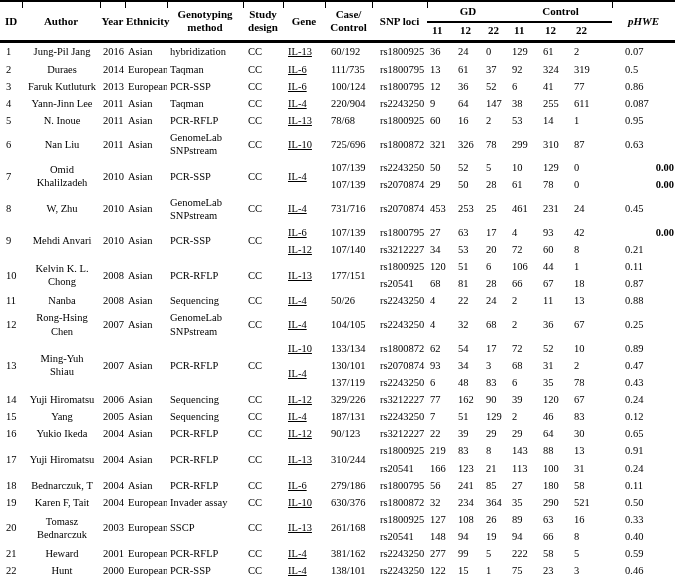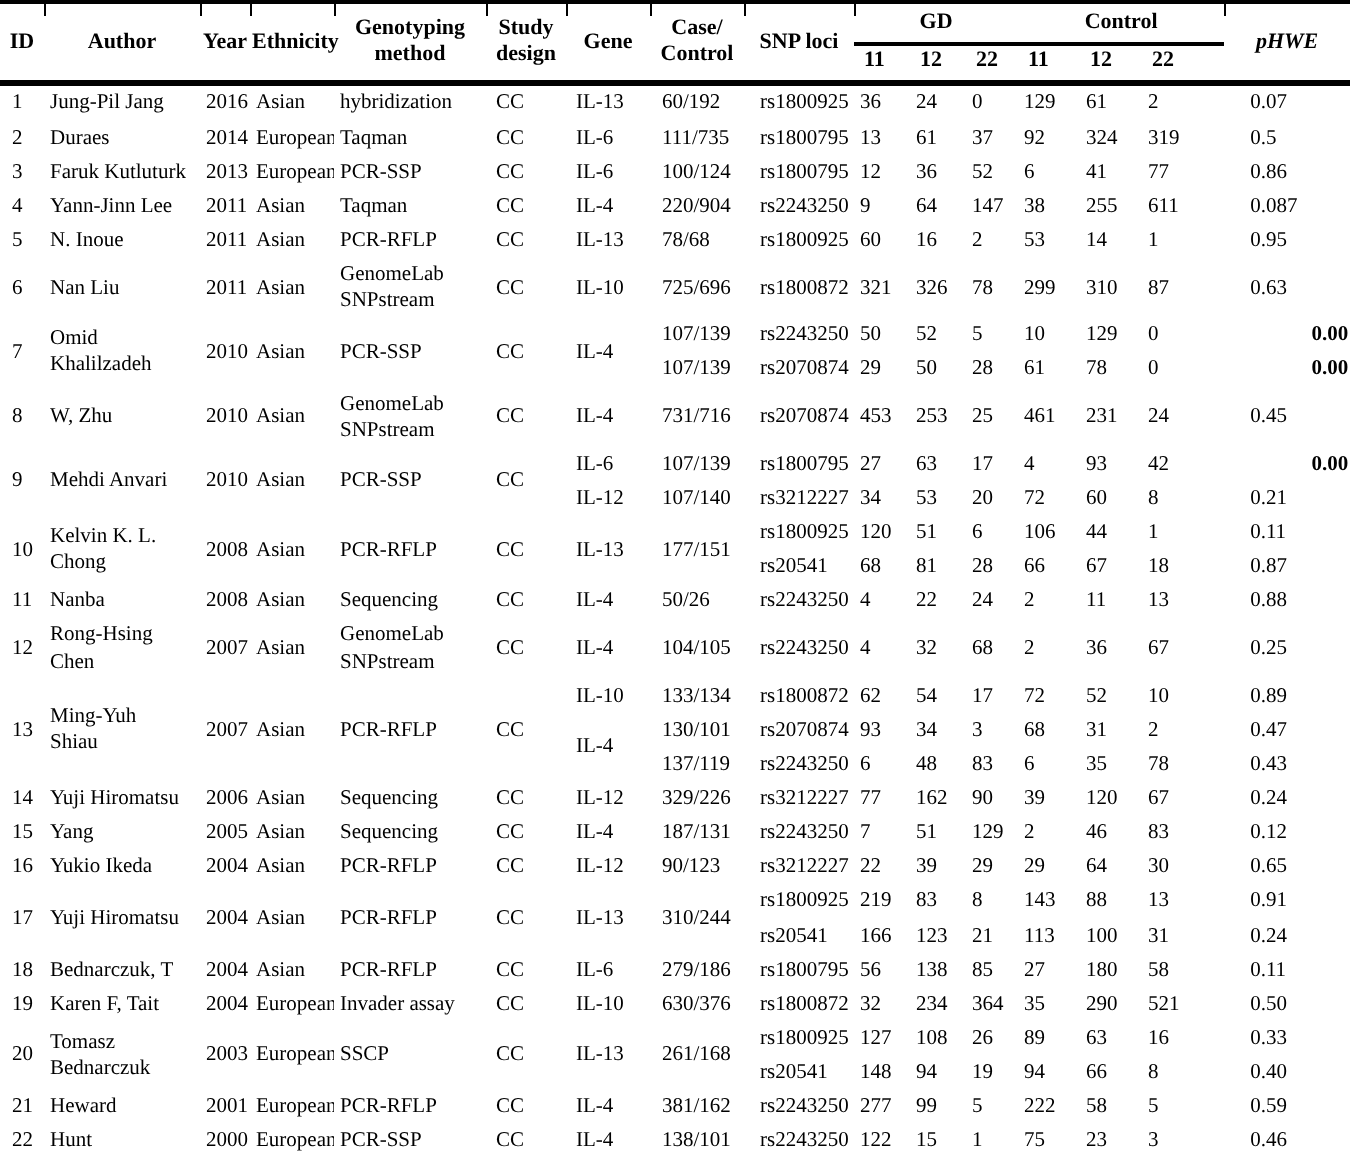--- a/index.html
+++ b/index.html
@@ -44,26 +44,26 @@
   td {
     font-size: 10.5px;
     line-height: 1.25;
     vertical-align: middle;
     text-align: left;
     padding: 2px 1px;
     white-space: pre-line;
     overflow: hidden;
   }
   .c-id     { padding-left: 6px; }
-  .c-author { padding-left: 3px; }
+  .c-author { padding-left: 3px; text-align: center; }
   .c-year   { padding-left: 3px; }
   .c-eth    { padding-left: 3px; }
   .c-method { padding-left: 3px; }
   .c-design { padding-left: 5px; }
-  .c-gene   { padding-left: 5px; }
+  .c-gene   { padding-left: 5px; text-decoration: underline; }
   .c-cc     { padding-left: 6px; }
   .c-snp    { padding-left: 8px; }
   .c-n      { padding-left: 3px; }
   .c-phwe   { padding-left: 13px; margin-top: 32px; }
   .bold     { font-weight: bold; text-align: right; }
 </style>
 </head>
 <body>
 
 <div class="page">
@@ -498,21 +498,21 @@
             <td class="c-id">18</td>
             <td class="c-author">Bednarczuk, T</td>
             <td class="c-year">2004</td>
             <td class="c-eth">Asian</td>
             <td class="c-method">PCR-RFLP</td>
             <td class="c-design">CC</td>
             <td class="c-gene">IL-6</td>
             <td class="c-cc">279/186</td>
             <td class="c-snp">rs1800795</td>
             <td class="c-n">56</td>
-            <td class="c-n">138</td>
+            <td class="c-n">241</td>
             <td class="c-n">85</td>
             <td class="c-n">27</td>
             <td class="c-n">180</td>
             <td class="c-n">58</td>
             <td class="c-phwe">0.11</td>
           </tr>
           <tr>
             <td class="c-id">19</td>
             <td class="c-author">Karen F, Tait</td>
             <td class="c-year">2004</td>

